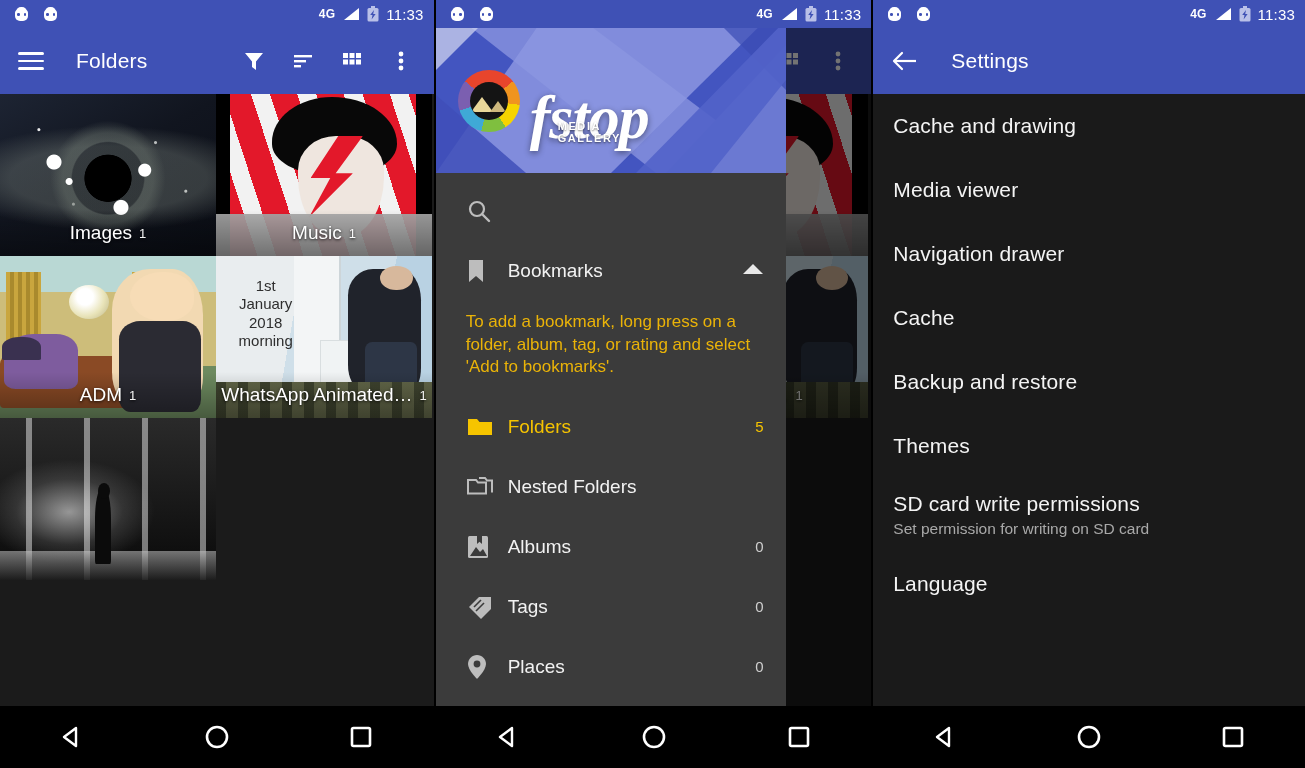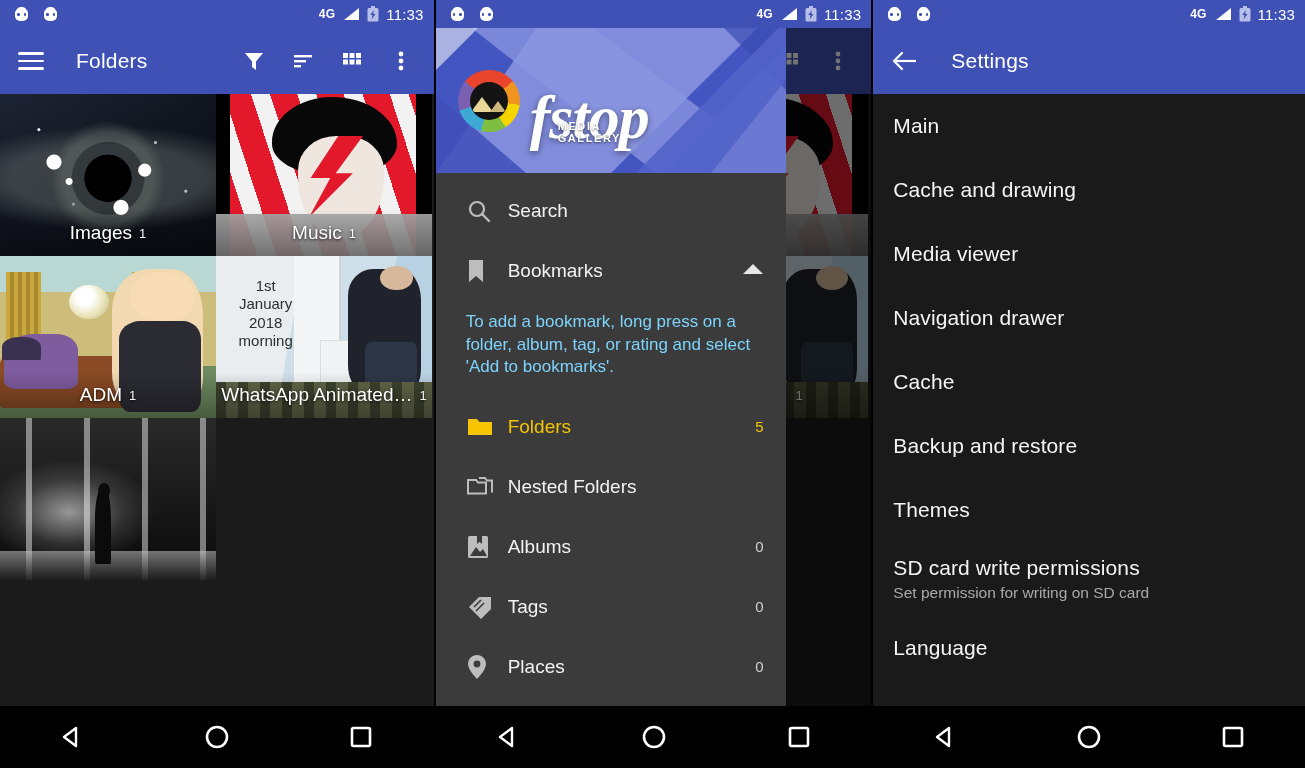--- a/index.html
+++ b/index.html
@@ -195,21 +195,21 @@
     font-weight:700; letter-spacing:-1px; text-shadow: 0 2px 6px rgba(0,0,0,.45); }
   .wordmark .sub { position:absolute; left:28px; bottom:3px; font-size:11px; letter-spacing:1.6px;
     font-weight:700; color:#fff; text-shadow:0 1px 2px rgba(0,0,0,.5);}
 
   .drawer-list { padding-top: 8px; }
   .d-item { display:flex; align-items:center; height:60px; padding:0 22px 0 30px; cursor:pointer; }
   .d-ico { width:42px; flex:0 0 42px; display:flex; align-items:center; color:#b8b8b8; }
   .d-lbl { color:#f2f2f2; font-size:19px; flex:1; }
   .d-cnt { color:#cfcfcf; font-size:15px; }
   .d-item.active .d-lbl, .d-item.active .d-cnt { color:#f6c400; }
-  .d-note { color:#7dd3fc; font-size:17px; line-height:1.33; padding:10px 20px 18px 30px; }
+  .d-note { color:#eab308; font-size:17px; line-height:1.33; padding:10px 20px 18px 30px; }
   .d-chev { color:#e8e8e8; }
 
   
   .settings-wrap { position:absolute; top:94px; left:0; right:0; bottom:62px;
     background:#1a1a1a; overflow:hidden; }
   .s-item { padding: 0 0 0 20px; height:64px; display:flex; flex-direction:column; justify-content:center; cursor:pointer;}
   .s-item .t { color:#f4f4f4; font-size:21px; letter-spacing:.1px; }
   .s-item .d { color:#a9a9a9; font-size:15.5px; margin-top:4px; }
   .s-item.two { height:74px; }
   .tb-back { width:28px; height:28px; display:flex;align-items:center;justify-content:center;cursor:pointer;}
@@ -520,21 +520,20 @@
 
       <div class="drawer-list">
 
         <div class="d-item">
           <span class="d-ico">
             <svg width="26" height="26" viewBox="0 0 26 26">
                 <circle cx="11" cy="11" r="7" fill="none" stroke="#bdbdbd" stroke-width="2.2"></circle>
                 <line x1="16" y1="16" x2="23" y2="23" stroke="#bdbdbd" stroke-width="2.4" stroke-linecap="round"></line>
               </svg>
           </span>
-          <span class="d-lbl">Search</span>
         </div>
 
         <div class="d-item">
           <span class="d-ico">
             <svg width="20" height="26" viewBox="0 0 20 26">
                 <path d="M3 2 h14 v22 l-7 -6 l-7 6 z" fill="#bdbdbd"></path>
               </svg>
           </span>
           <span class="d-lbl">Bookmarks</span>
           <span class="d-chev">
@@ -666,23 +665,20 @@
         <svg width="26" height="22" viewBox="0 0 26 22">
           <line x1="2" y1="11" x2="24" y2="11" stroke="#fff" stroke-width="2.2"></line>
           <polyline points="10,3 2,11 10,19" fill="none" stroke="#fff" stroke-width="2.2" stroke-linecap="round" stroke-linejoin="round"></polyline>
         </svg>
       </div>
       <div class="tb-title">Settings</div>
     </div>
 
     <div class="settings-wrap">
       <div class="s-item">
-        <span class="t">Main</span>
-      </div>
-      <div class="s-item">
         <span class="t">Cache and drawing</span>
       </div>
       <div class="s-item">
         <span class="t">Media viewer</span>
       </div>
       <div class="s-item">
         <span class="t">Navigation drawer</span>
       </div>
       <div class="s-item">
         <span class="t">Cache</span>

